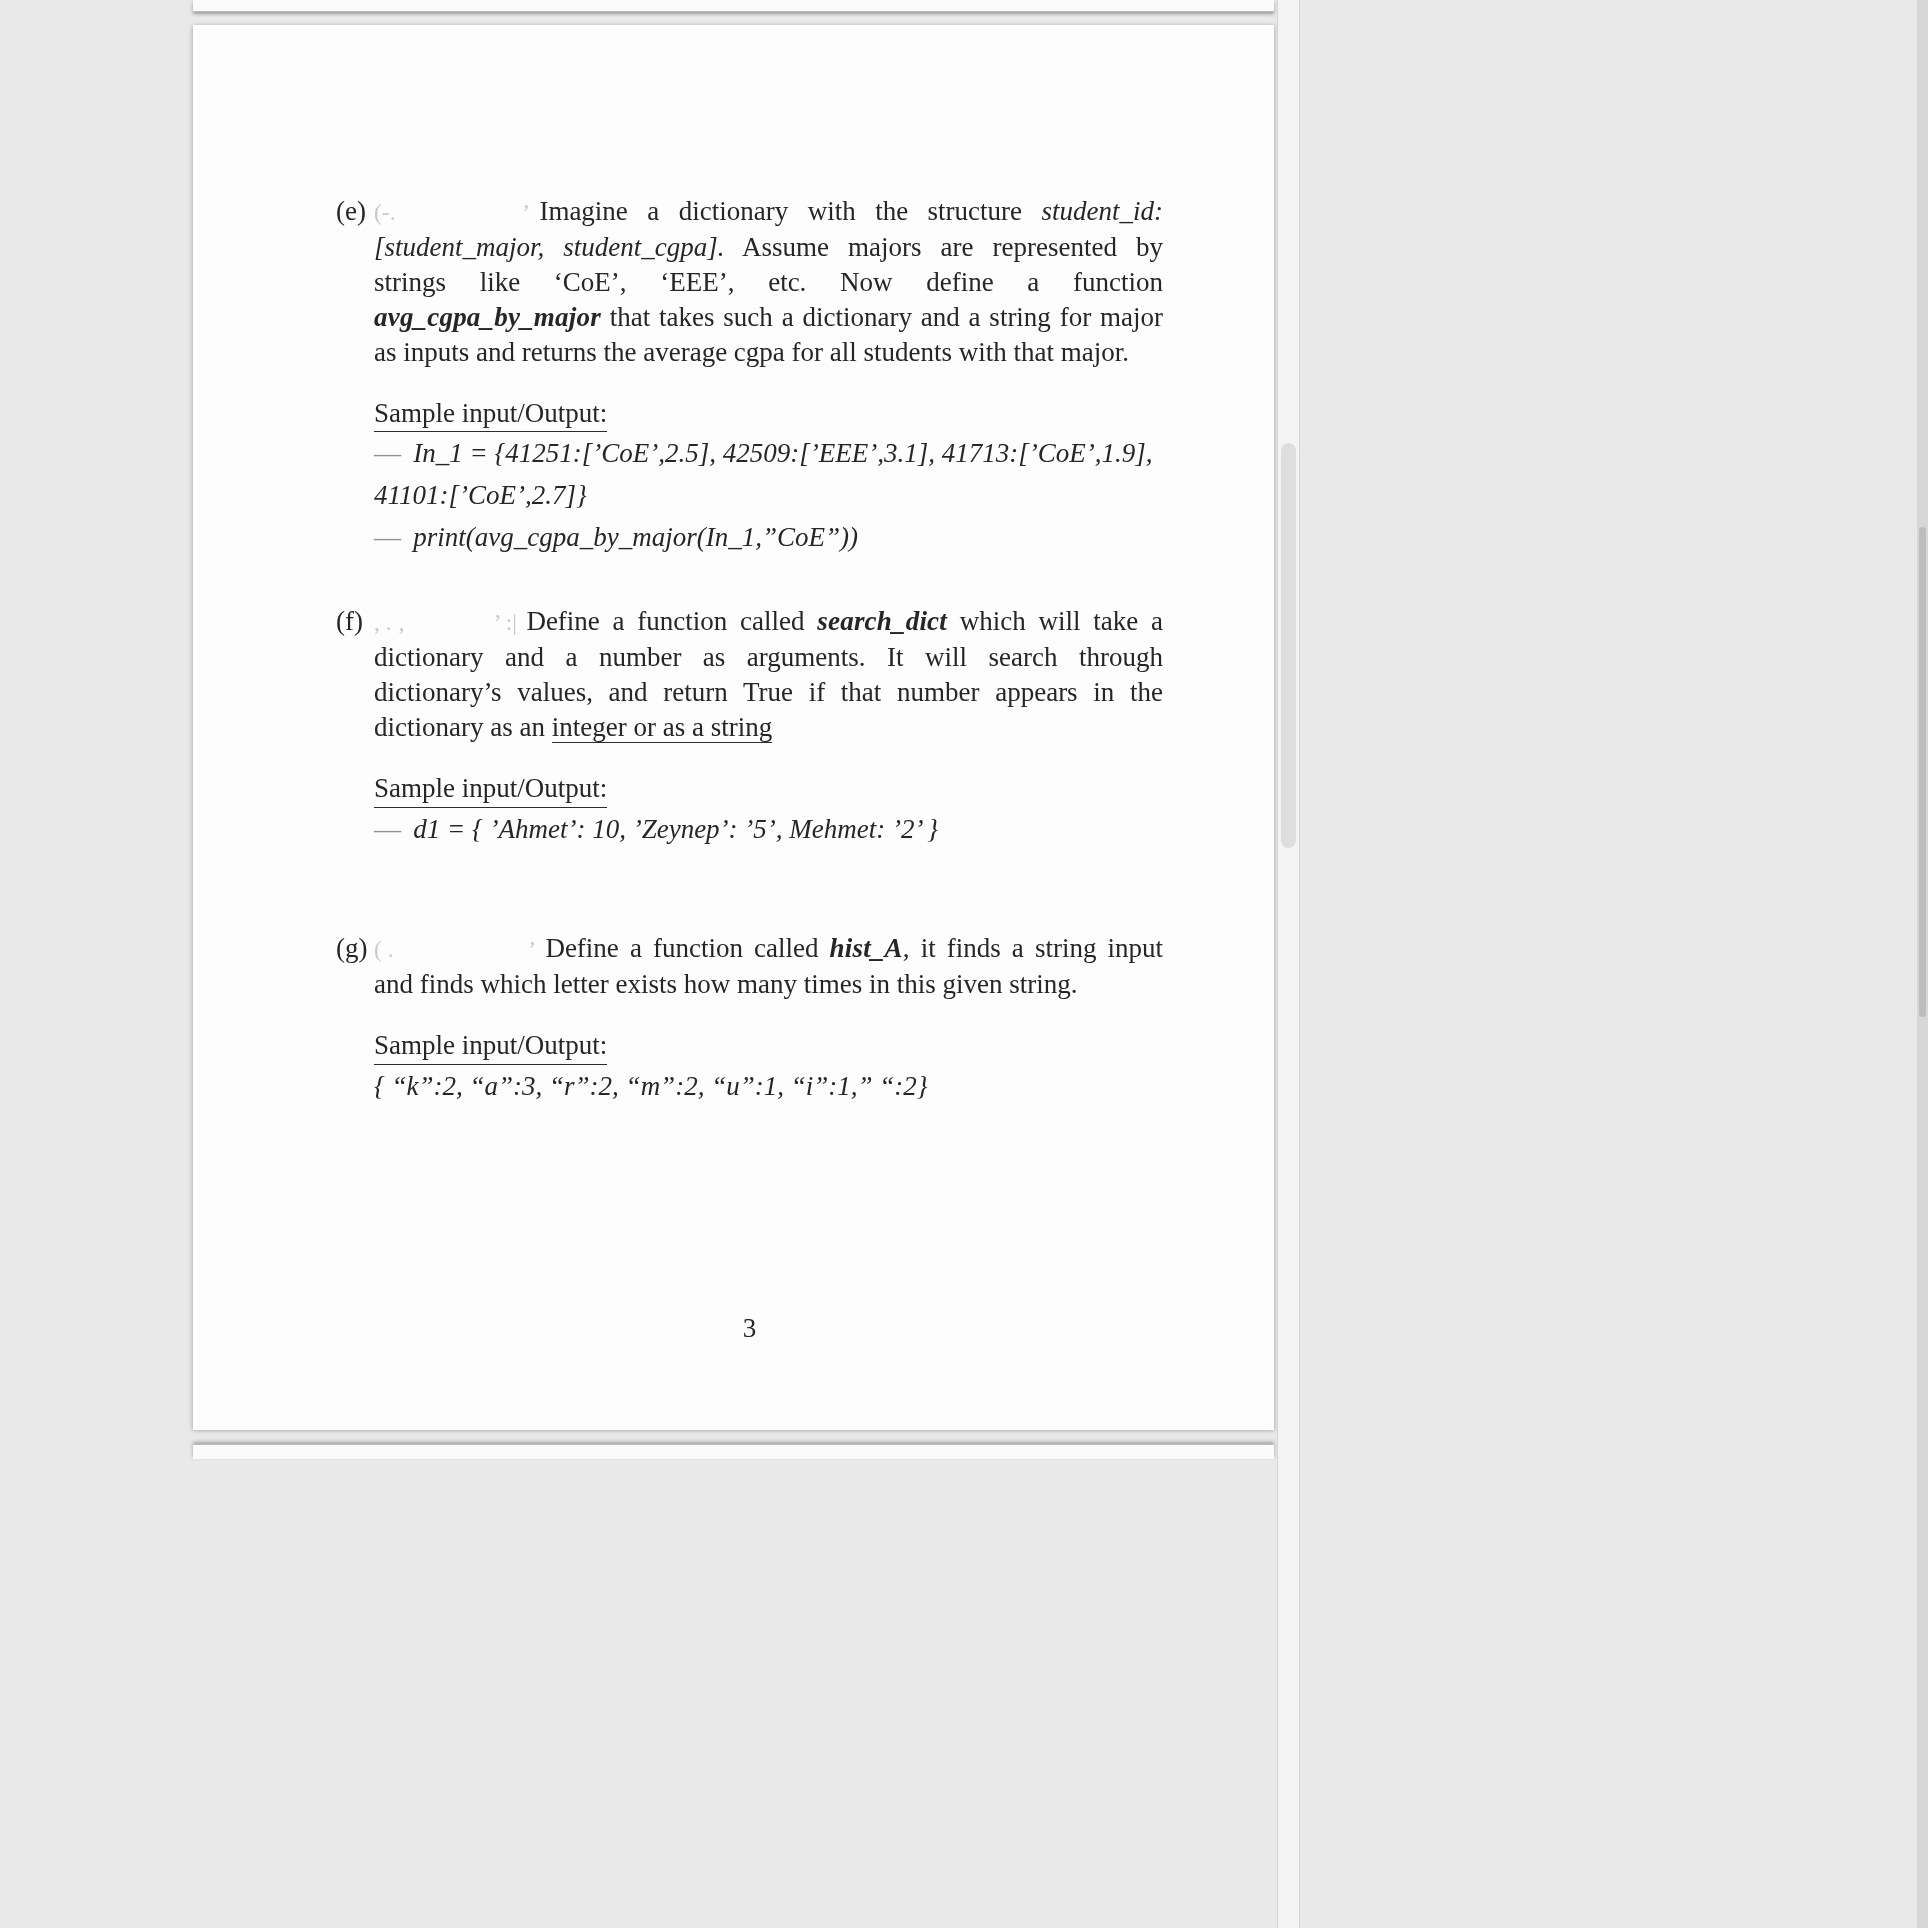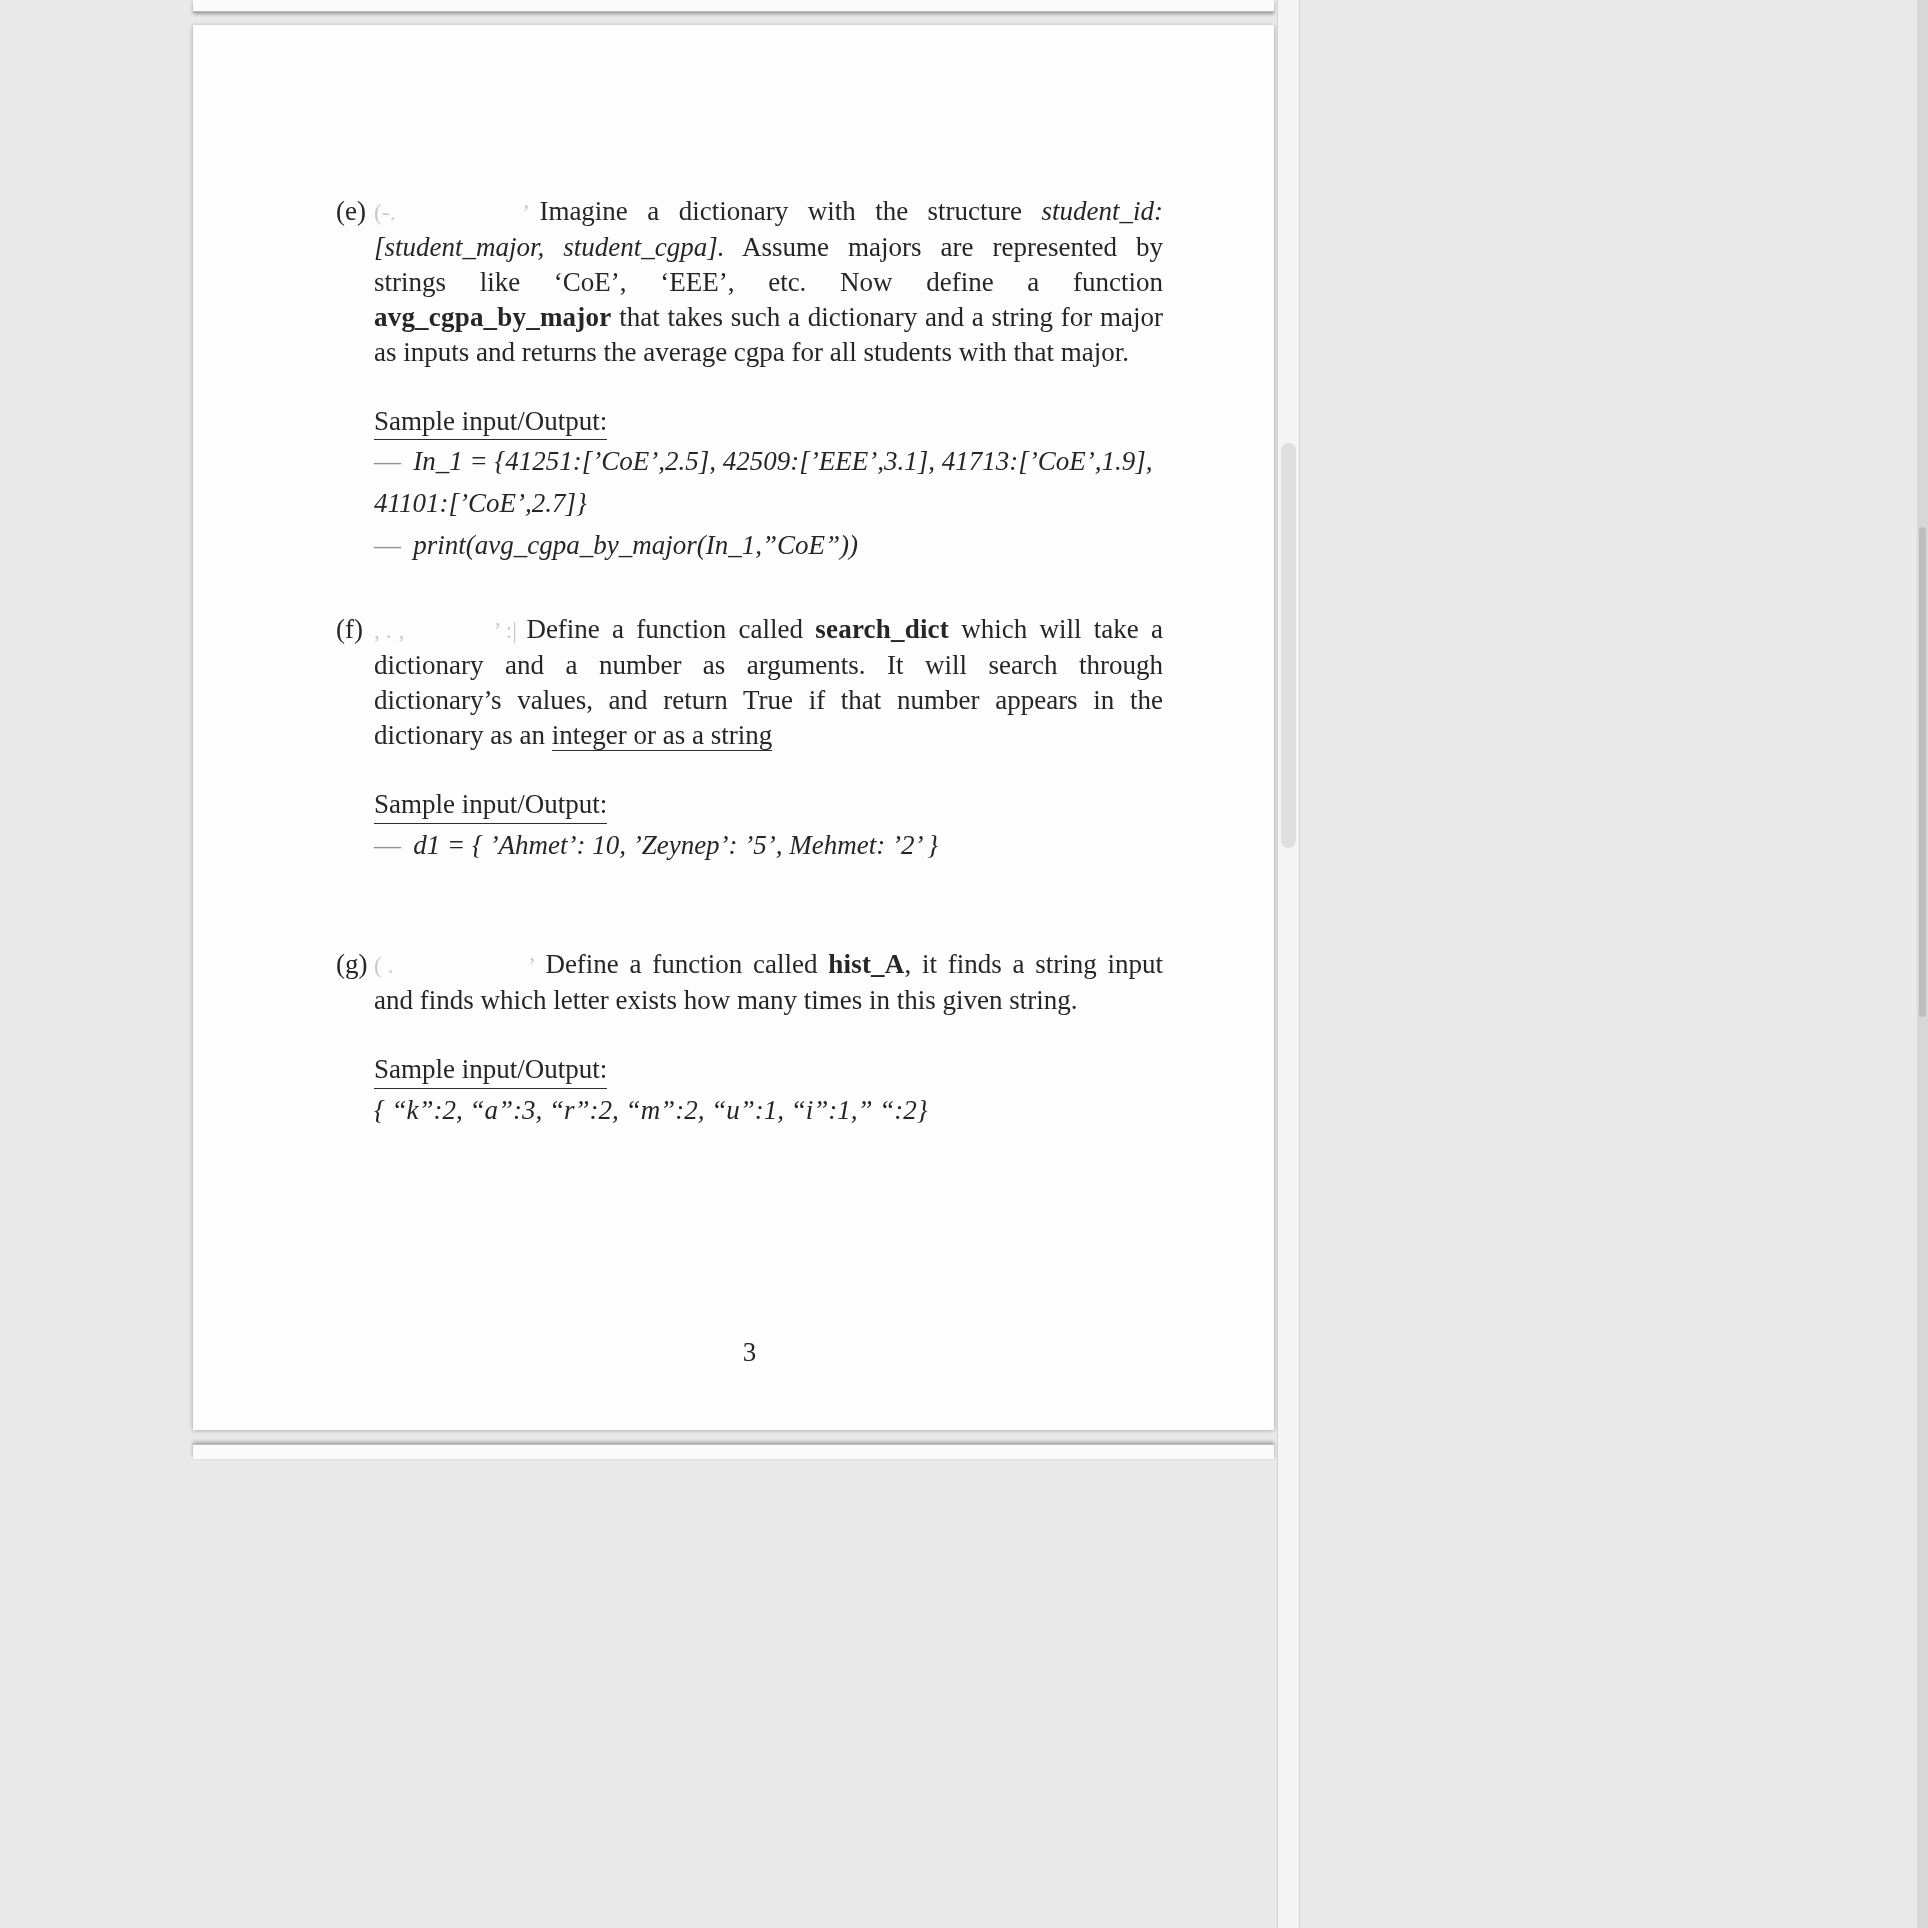--- a/index.html
+++ b/index.html
@@ -58,40 +58,40 @@
     position: absolute;
     left: 0; top: 0;
   }
   .item-f { margin-top: 46px; }
   .item-g { margin-top: 81px; }
   .para {
     margin: 0;
     text-align: justify;
   }
   .ital { font-style: italic; }
-  .bold { font-weight: bold; letter-spacing: 0.2px; }
+  .bold { font-weight: bold; letter-spacing: 0.2px; font-style: italic; }
   .ul   { border-bottom: 1.9px solid #2c2c2c; padding-bottom: 0; }
   
   .erased-wrap {
     display: inline-flex;
     justify-content: space-between;
     margin-right: 9.4px;
     vertical-align: baseline;
   }
   .w-e { width: 156px; }
   .w-f { width: 143px; }
   .w-g { width: 162px; }
   .erased {
     color: #a6a6a6;
     opacity: 0.6;
     filter: blur(0.7px);
     font-size: 23.5px;
   }
   
-  .sample { margin-top: 34px; }
+  .sample { margin-top: 26px; }
   .sample-heading {
     display: inline-block;
     border-bottom: 1.9px solid #2c2c2c;
     padding-bottom: 0.9px;
   }
   .code-line {
     font-style: italic;
     line-height: 42px;
     margin: 0;
   }

